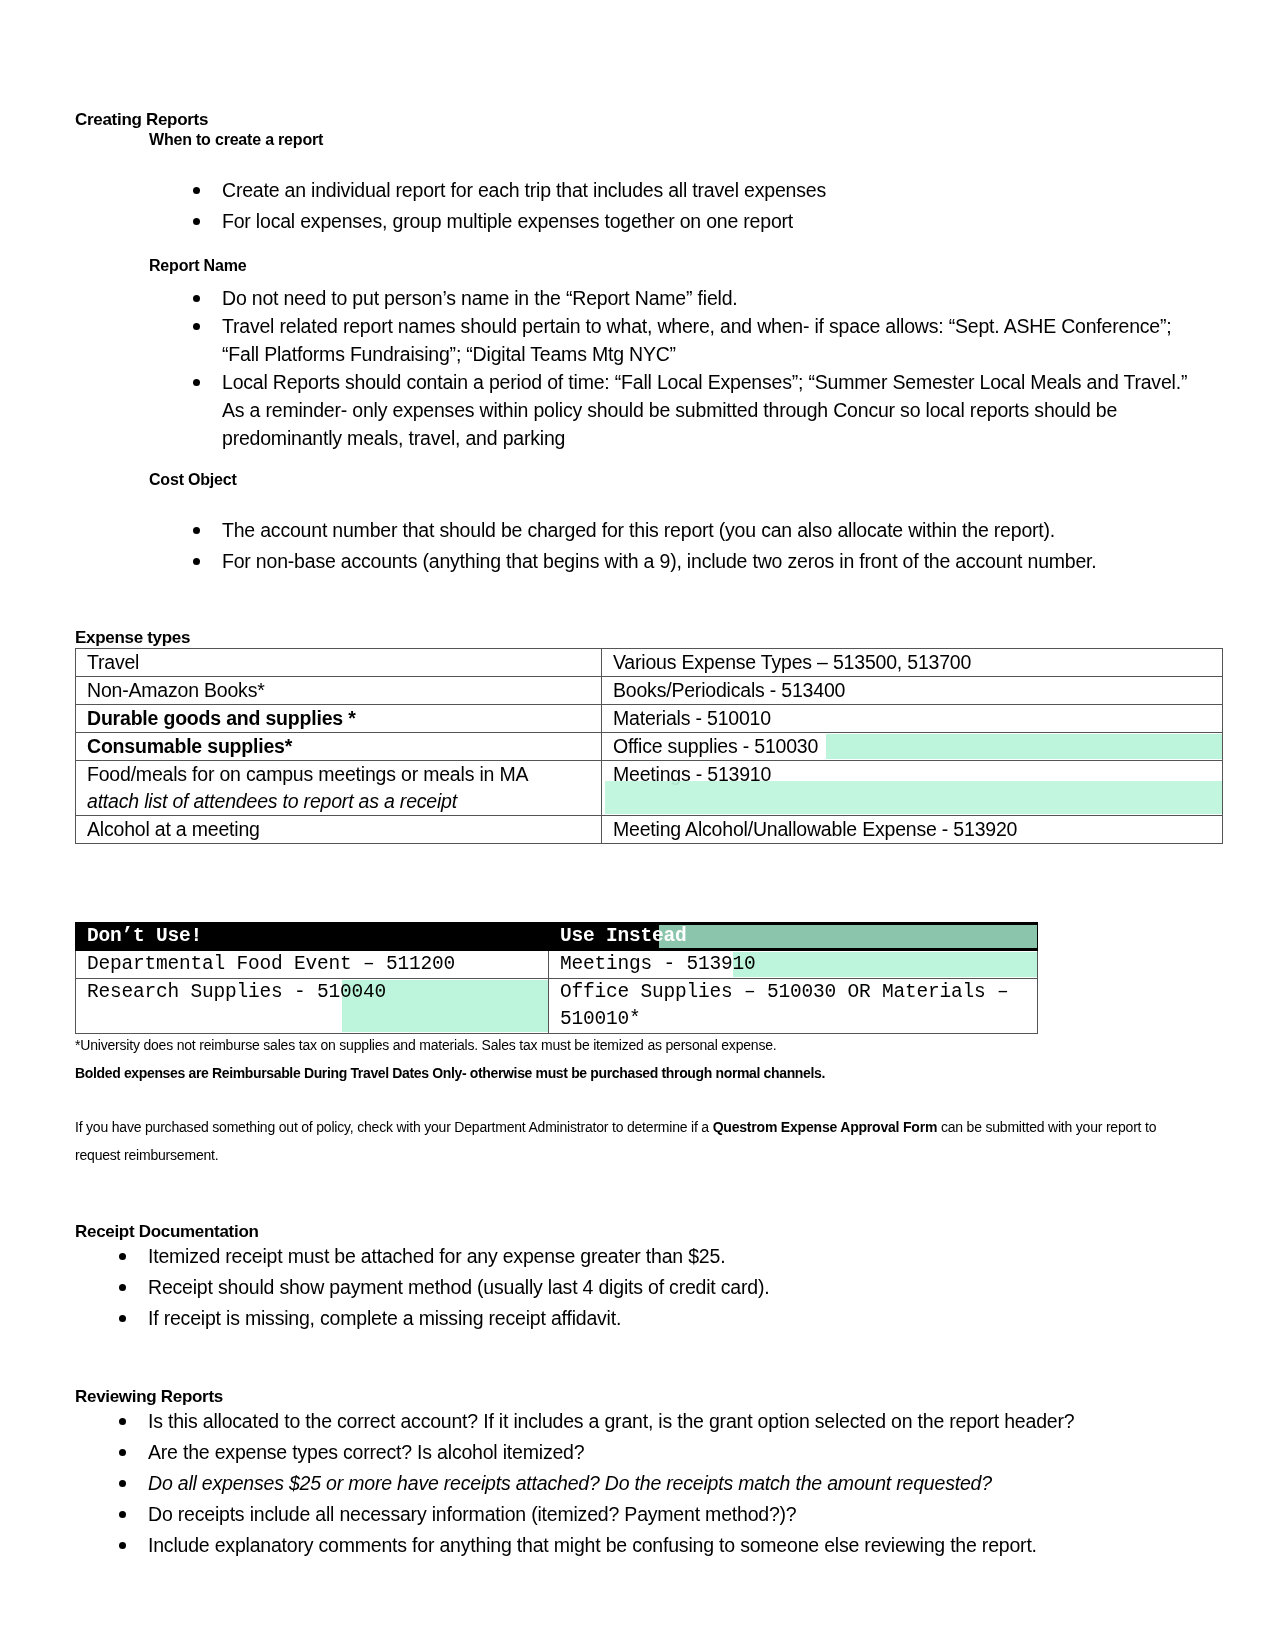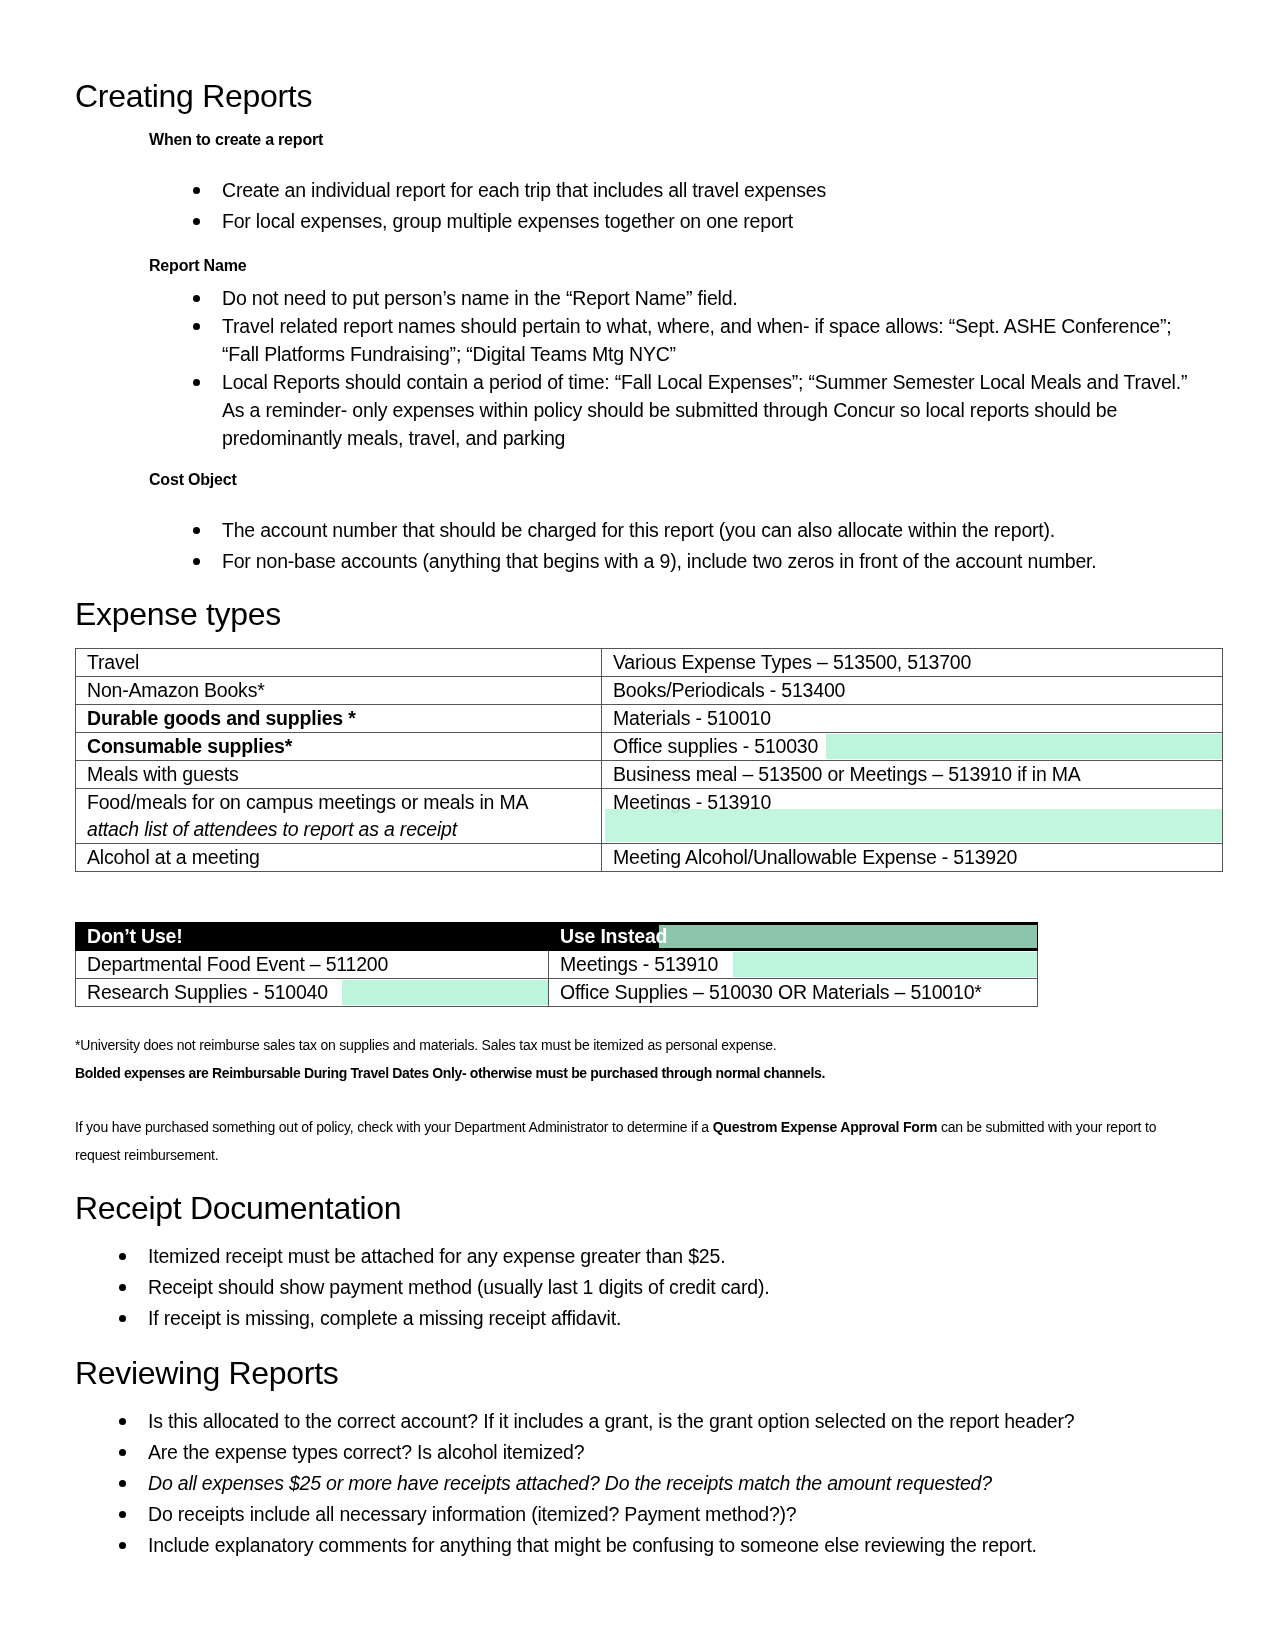--- a/index.html
+++ b/index.html
@@ -1,19 +1,19 @@
 <!DOCTYPE html>
 <html><head>
 <meta charset="utf-8">
 <style>
   html, body { margin:0; padding:0; background:#ffffff; }
   body { width:1275px; height:1649px; position:relative; overflow:hidden;
          font-family:"Liberation Sans", sans-serif; color:#000; }
   .abs { position:absolute; }
-  .h1 { font-size:32px; font-weight:normal; letter-spacing:-0.3px; }
+  .h1 { font-size:17px; font-weight:bold; letter-spacing:-0.3px;margin-top:32px; }
   .h2 { font-size:16px; font-weight:bold; letter-spacing:-0.2px; }
   .txt { font-size:14px; letter-spacing:-0.2px; line-height:28px; }
   .bullet-list { position:absolute; margin:0; padding:0; list-style:none; }
   .bullet-list li { position:relative; font-size:19.5px; letter-spacing:-0.2px; line-height:28px; }
   .bullet-list li .dot { position:absolute; left:-29px; top:11px; width:7px; height:7px;
                           border-radius:50%; background:#000; }
   table.grid { position:absolute; border-collapse:collapse; font-size:19.5px; letter-spacing:-0.2px; }
   table.grid td { border:1.5px solid #555; padding:0 11px; height:27px; line-height:27px; vertical-align:top; position:relative;margin-top:44px; }
   .hl { background:#bdf5dc; }
   .hl-dark { background:#8bc5ab; }
@@ -67,41 +67,37 @@
     <td>Materials - 510010</td>
   </tr>
   <tr>
     <td class="bold">Consumable supplies*</td>
     <td>
       <span class="hl-span hl" style="left:224px;"></span>
       <span style="position:relative;">Office supplies - 510030</span>
     </td>
   </tr>
   <tr>
-    <td>Meals with guests</td>
-    <td>Business meal – 513500 or Meetings – 513910 if in MA</td>
-  </tr>
-  <tr>
     <td style="height:54px;">
       <div>Food/meals for on campus meetings or meals in MA</div>
       <div class="ital">attach list of attendees to report as a receipt</div>
     </td>
     <td style="height:54px;">
       <span style="position:relative;">Meetings - 513910</span>
       <span class="hl" style="position:absolute; left:3px; right:0; top:20px; bottom:1px; opacity:0.93;"></span>
     </td>
   </tr>
   <tr>
     <td>Alcohol at a meeting</td>
     <td>Meeting Alcohol/Unallowable Expense - 513920</td>
   </tr>
 </tbody>
   </table>
 
-<table class="grid t2" style="left:75px; top:922px; width:963px;">
+<table class="grid t2" style="left:75px; top:922px; width:963px;font-family:Liberation Mono, monospace;">
   <colgroup>
       <col style="width:473px">
       <col>
     </colgroup>
   <tbody>
       <tr>
     <td class="head">Don’t Use!</td>
     <td class="head">
       <span class="hl-span hl-dark" style="left:110px; top:2px; bottom:2px;"></span>
       <span style="position:relative;">Use Instead</span>
@@ -125,21 +121,21 @@
   </table>
 
 <div class="abs txt" style="left:75px; top:1031px; width:1180px;">*University does not reimburse sales tax on supplies and materials. Sales tax must be itemized as personal expense.</div>
 <div class="abs txt bold" style="left:75px; top:1059px; width:1190px; letter-spacing:-0.35px;">Bolded expenses are Reimbursable During Travel Dates Only- otherwise must be purchased through normal channels.</div>
 
 <div class="abs txt" style="left:75px; top:1113px; width:1130px;"><span>If you have purchased something out of policy, check with your Department Administrator to determine if a </span><span class="bold">Questrom Expense Approval Form</span><span> can be submitted with your report to request reimbursement.</span></div>
 
 <div class="abs h1" style="left:75px; top:1190px;">Receipt Documentation</div>
 <ul class="bullet-list" style="left:148px; top:1242px; width:1080px;">
   <li><span class="dot"></span><span>Itemized receipt must be attached for any expense greater than $25.</span></li>
-  <li style="margin-top:3px;"><span class="dot"></span><span>Receipt should show payment method (usually last 1 digits of credit card).</span></li>
+  <li style="margin-top:3px;"><span class="dot"></span><span>Receipt should show payment method (usually last 4 digits of credit card).</span></li>
   <li style="margin-top:3px;"><span class="dot"></span><span>If receipt is missing, complete a missing receipt affidavit.</span></li>
 </ul>
 
 <div class="abs h1" style="left:75px; top:1355px;">Reviewing Reports</div>
 <ul class="bullet-list" style="left:148px; top:1407px; width:1110px;">
   <li><span class="dot"></span><span>Is this allocated to the correct account? If it includes a grant, is the grant option selected on the report header?</span></li>
   <li style="margin-top:3px;"><span class="dot"></span><span>Are the expense types correct? Is alcohol itemized?</span></li>
   <li style="margin-top:3px;font-style:italic;"><span class="dot"></span><span>Do all expenses $25 or more have receipts attached? Do the receipts match the amount requested?</span></li>
   <li style="margin-top:3px;"><span class="dot"></span><span>Do receipts include all necessary information (itemized? Payment method?)?</span></li>
   <li style="margin-top:3px;"><span class="dot"></span><span>Include explanatory comments for anything that might be confusing to someone else reviewing the report.</span></li>

